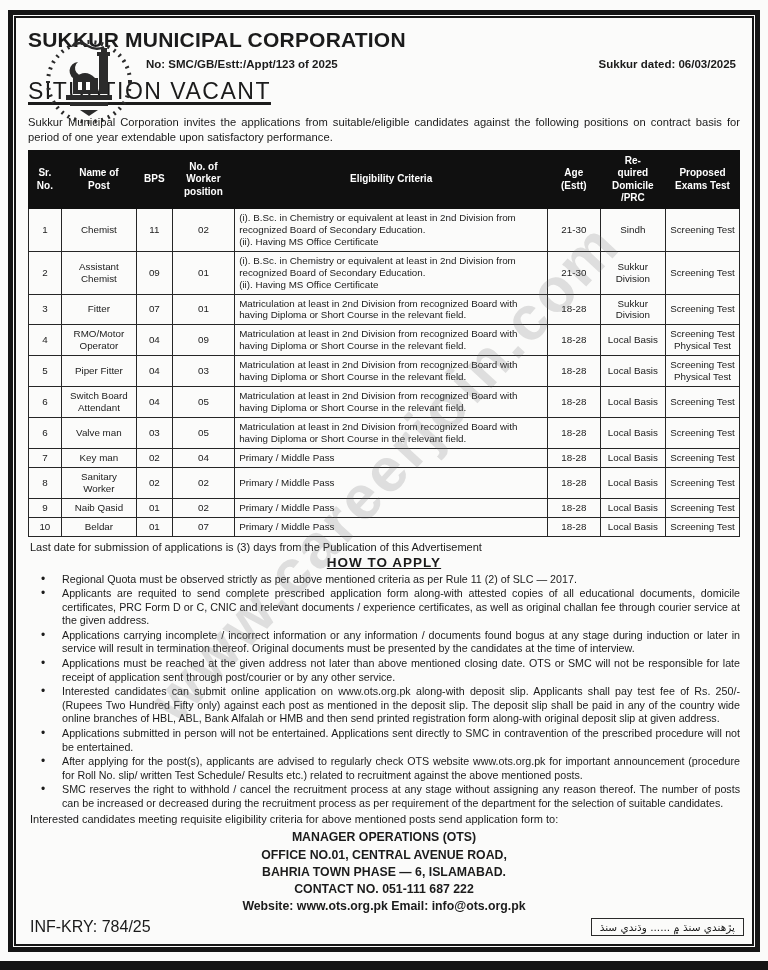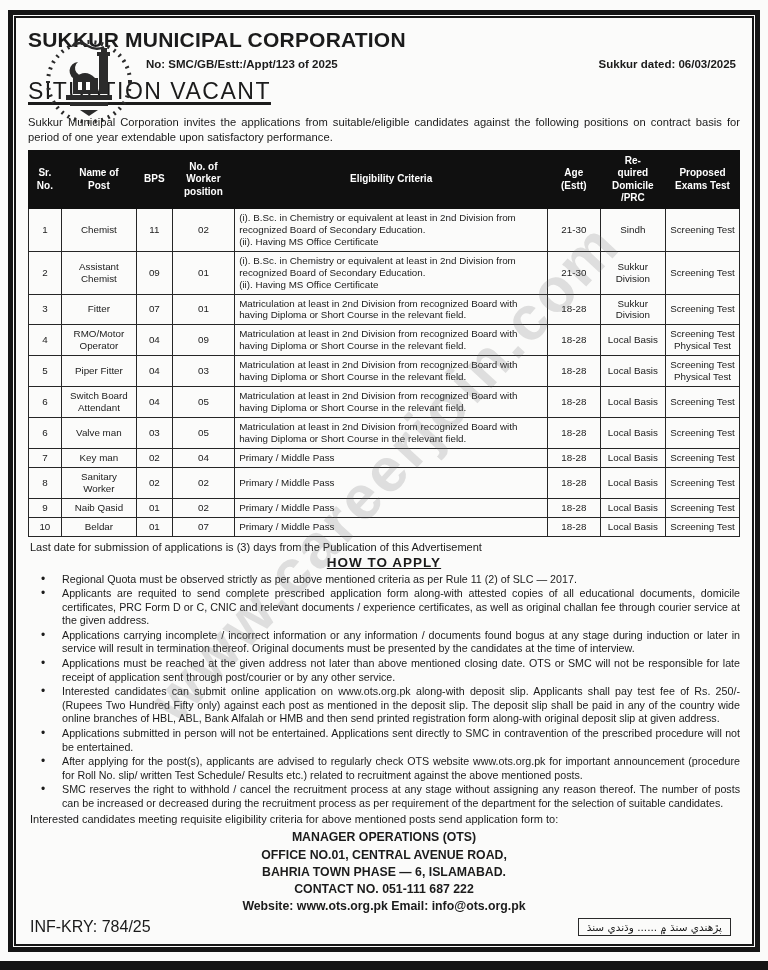--- a/index.html
+++ b/index.html
@@ -76,21 +76,21 @@
     content: "\2022"; position: absolute; left: 13px; top: -1px; font-size: 12px;
   }
   .closing { font-size: 11px; margin: 3px 0 4px 2px; }
   
   .address { text-align: center; font-weight: bold; font-size: 12.3px; line-height: 1.4; margin-top: 4px; }
   
   .inf-no {
     position: absolute; left: 14px; bottom: 8px; font-size: 16px;
   }
   .stamp {
-    position: absolute; right: 21px; bottom: 8px;
+    position: absolute; right: 8px; bottom: 8px;
     border: 1.5px solid #2a2a2a; padding: 2px 8px;
     font-size: 10.5px; direction: rtl; font-family: "DejaVu Sans", sans-serif;
   }
   
   .watermark {
     position: absolute; left: 50%; top: 49%;
     transform: translate(-50%, -50%) rotate(-47deg);
     font-size: 62px; font-weight: bold; letter-spacing: 3px;
     color: rgba(110,110,110,0.20); white-space: nowrap;
     pointer-events: none; z-index: 5;

